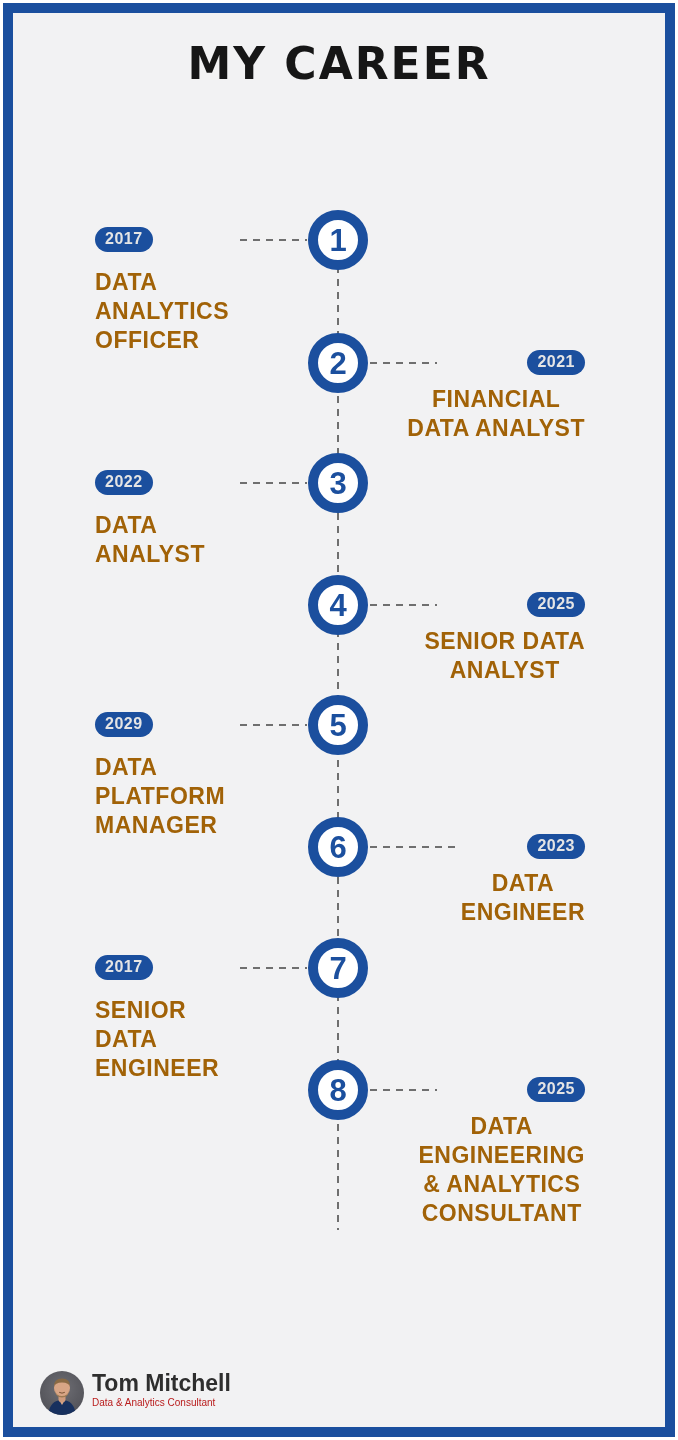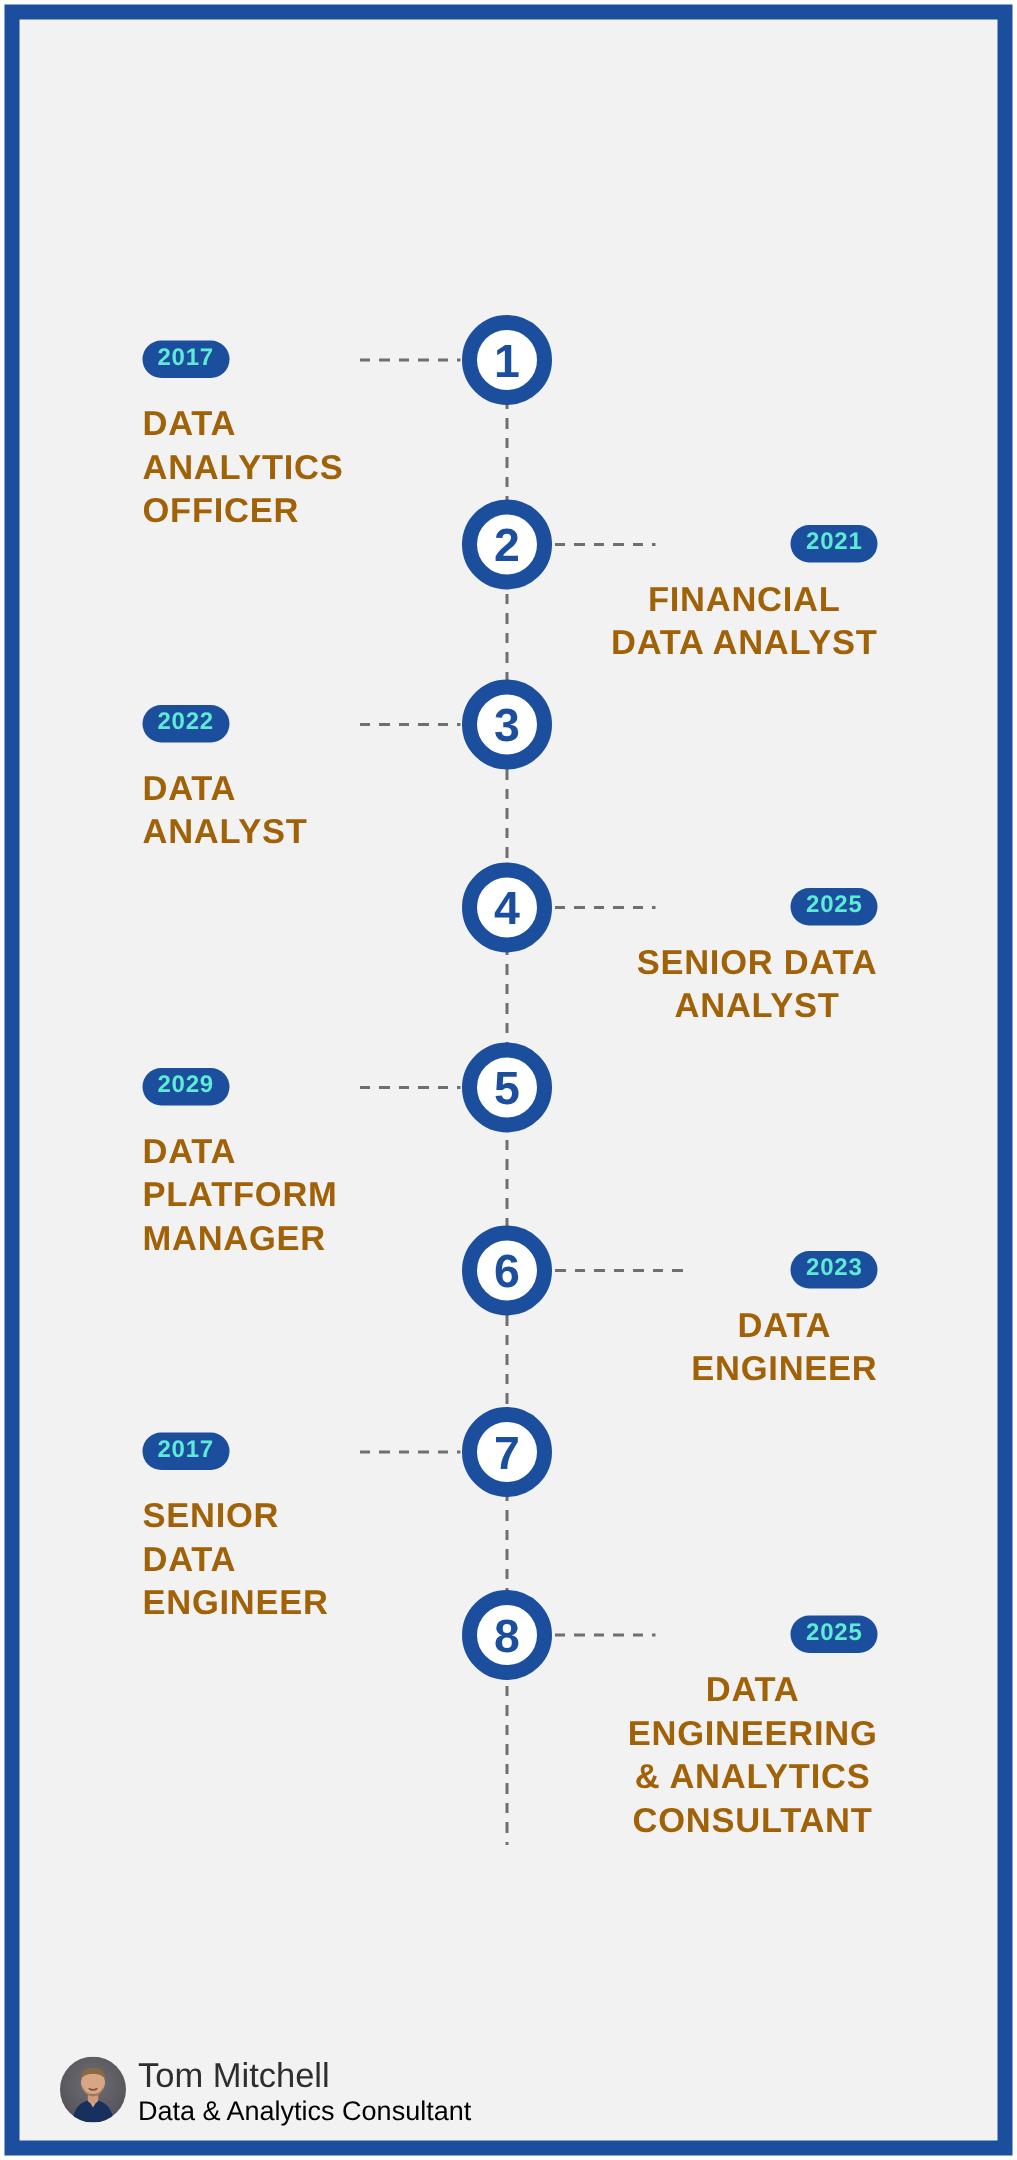--- a/index.html
+++ b/index.html
@@ -53,21 +53,21 @@
   .connector {
     position:absolute; top:-1px; height:2px;
     background:repeating-linear-gradient(to right, #6F6F6F 0 7px, transparent 7px 13px);
     z-index:2;
   }
   .connector.c-left  { left:240px; width:67px; }
   .connector.c-right { left:370px; width:67px; }
   .connector.c-right.long { width:90px; }
   .badge {
     position:absolute; top:-13px;
-    background:#1B4F9E; color:#5eead4;
+    background:#1B4F9E; color:#e5e5e5;
     font-weight:bold; font-size:16px; line-height:1;
     padding:4px 10px 5px 10px;
     border-radius:14px;
     letter-spacing:0.5px;
   }
   .badge.b-left  { left:95px; }
   .badge.b-right { right:93px; }
   .role {
     position:absolute;
     font-weight:bold; font-size:23px; line-height:29px;
@@ -79,33 +79,34 @@
   .role.r-right { right:93px; top:22px; text-align:center; }
   
   .footer { position:absolute; left:0; top:1365px; width:678px; height:60px; }
   .avatar {
     position:absolute; left:40px; top:6px;
     width:44px; height:44px; border-radius:50%;
     overflow:hidden;
   }
   .author-name {
     position:absolute; left:92px; top:6px;
-    font-size:23px; font-weight:400; color:#2E2E2E; line-height:1.1;
+    font-size:23px; font-weight:700; color:#2E2E2E; line-height:1.1;
   }
   .author-sub {
     position:absolute; left:92px; top:32px;
-    font-size:18px; font-weight:400; color:#000000;
+    font-size:10px; font-weight:400; color:#b91c1c;
   }
 </style>
 </head>
 <body>
 
 <div class="page">
   <div class="frame"></div>
 
+  <h1 class="title">MY CAREER</h1>
 
   <div class="axis"></div>
 
   <div class="titem" style="top:240px">
     <div class="connector c-left"></div>
     <div class="node">
       <span>1</span>
     </div>
     <div class="badge b-left">2017</div>
     <div class="role r-left">DATA

